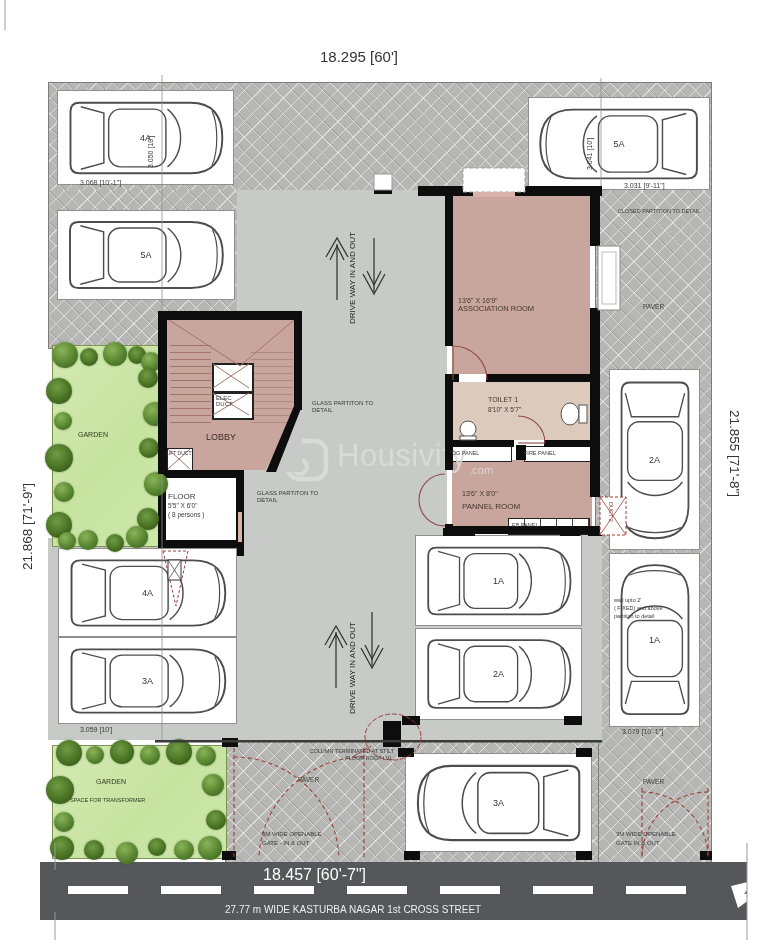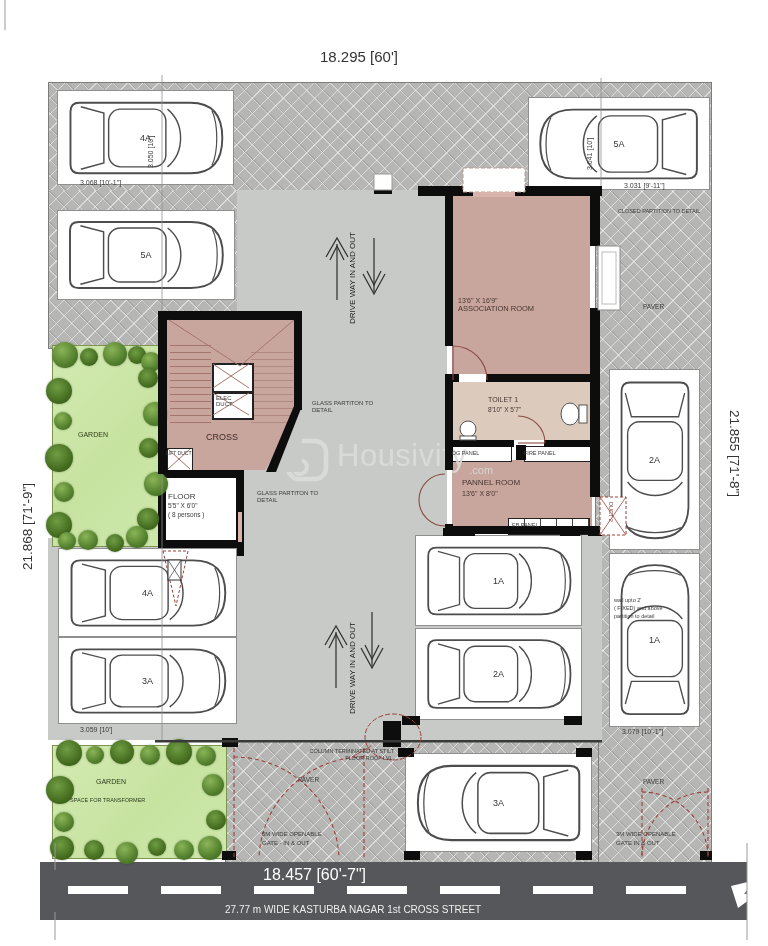--- a/index.html
+++ b/index.html
@@ -390,23 +390,23 @@
   <div class="lbl center" style="left:80px;top:179px;width:64px;font-size:7px;">3.068 [10'-1"]</div>
   <div class="lbl vup" style="left:586px;top:110px;height:60px;font-size:7px;">3.041 [10']</div>
   <div class="lbl center" style="left:624px;top:182px;width:66px;font-size:7px;">3.031 [9'-11"]</div>
   <div class="lbl center" style="left:80px;top:726px;width:58px;font-size:7px;">3.059 [10']</div>
   <div class="lbl center" style="left:622px;top:728px;width:62px;font-size:7px;">3.079 [10'-1"]</div>
 
   <div class="lbl center" style="left:458px;top:304px;width:126px;font-size:7.5px;color:#463630;">ASSOCIATION ROOM</div>
   <div class="lbl center" style="left:458px;top:297px;width:126px;font-size:7px;color:#463630;">13'6"  X 16'9"</div>
   <div class="lbl center" style="left:488px;top:396px;width:70px;font-size:7px;color:#463630;">TOILET 1</div>
   <div class="lbl center" style="left:488px;top:406px;width:70px;font-size:6.5px;color:#463630;">8'10" X 5'7"</div>
-  <div class="lbl center" style="left:462px;top:478px;width:120px;font-size:8px;color:#463630;">PANNEL ROOM</div>
+  <div class="lbl center" style="left:462px;top:502px;width:120px;font-size:8px;color:#463630;">PANNEL ROOM</div>
   <div class="lbl center" style="left:462px;top:490px;width:120px;font-size:7px;color:#463630;">13'6"  X 8'0"</div>
-  <div class="lbl center" style="left:206px;top:432px;width:50px;font-size:9px;color:#3d2e29;">CROSS</div>
+  <div class="lbl center" style="left:206px;top:432px;width:50px;font-size:9px;color:#3d2e29;">LOBBY</div>
   <div class="lbl center" style="left:168px;top:492px;width:66px;font-size:8px;">FLOOR</div>
   <div class="lbl center" style="left:168px;top:502px;width:66px;font-size:6.5px;">5'5" X 6'0"</div>
   <div class="lbl center" style="left:168px;top:511px;width:66px;font-size:6.5px;">( 8 persons )</div>
 
   <div class="lbl center" style="left:452px;top:450px;width:58px;font-size:5.5px;">DG PANEL</div>
   <div class="lbl center" style="left:524px;top:450px;width:66px;font-size:5.5px;">FIRE PANEL</div>
   <div class="lbl center" style="left:512px;top:522px;width:72px;font-size:5.5px;">EB PANEL</div>
   <div class="lbl center" style="left:216px;top:395px;width:30px;font-size:6px;line-height:1;">ELEC DUCT</div>
   <div class="lbl center" style="left:166px;top:451px;width:26px;font-size:5px;line-height:1;">LIFT DUCT</div>
   <div class="lbl vdn" style="left:607px;top:502px;height:30px;font-size:5.5px;color:#7a3a33;">DUCT 2</div>

